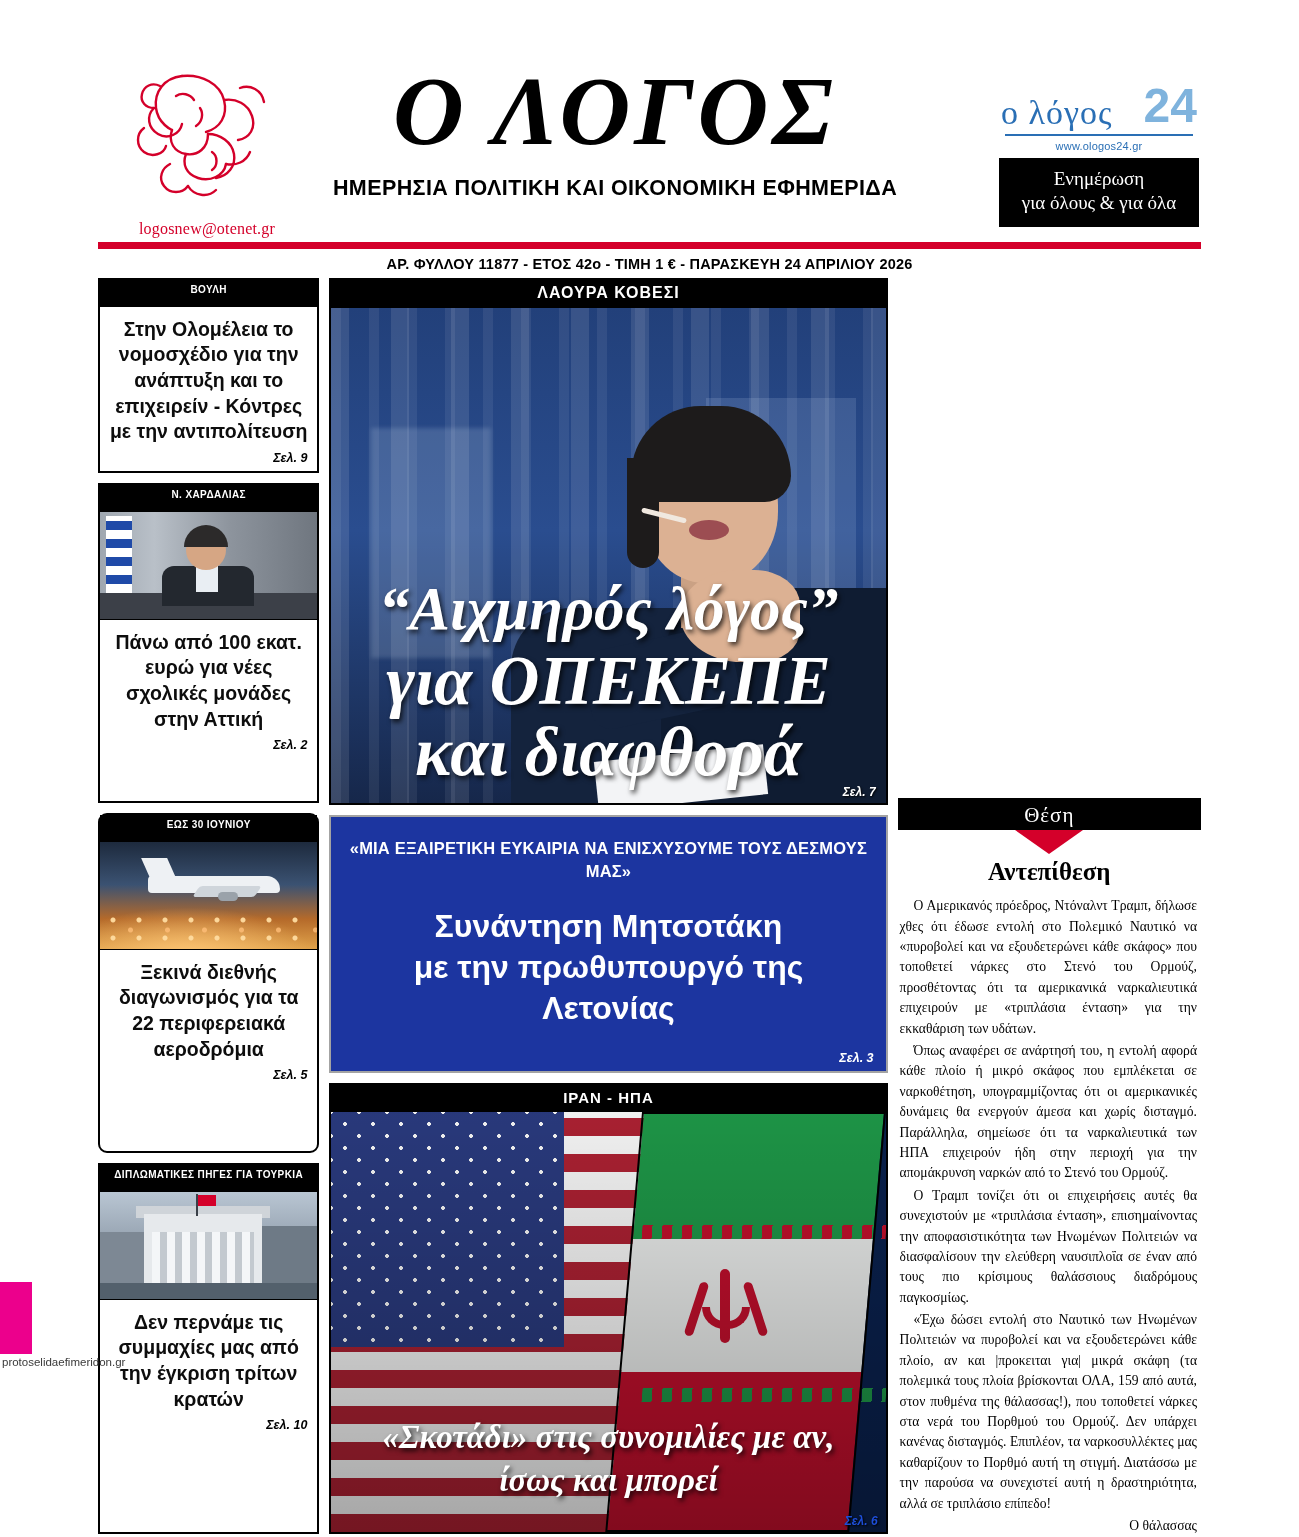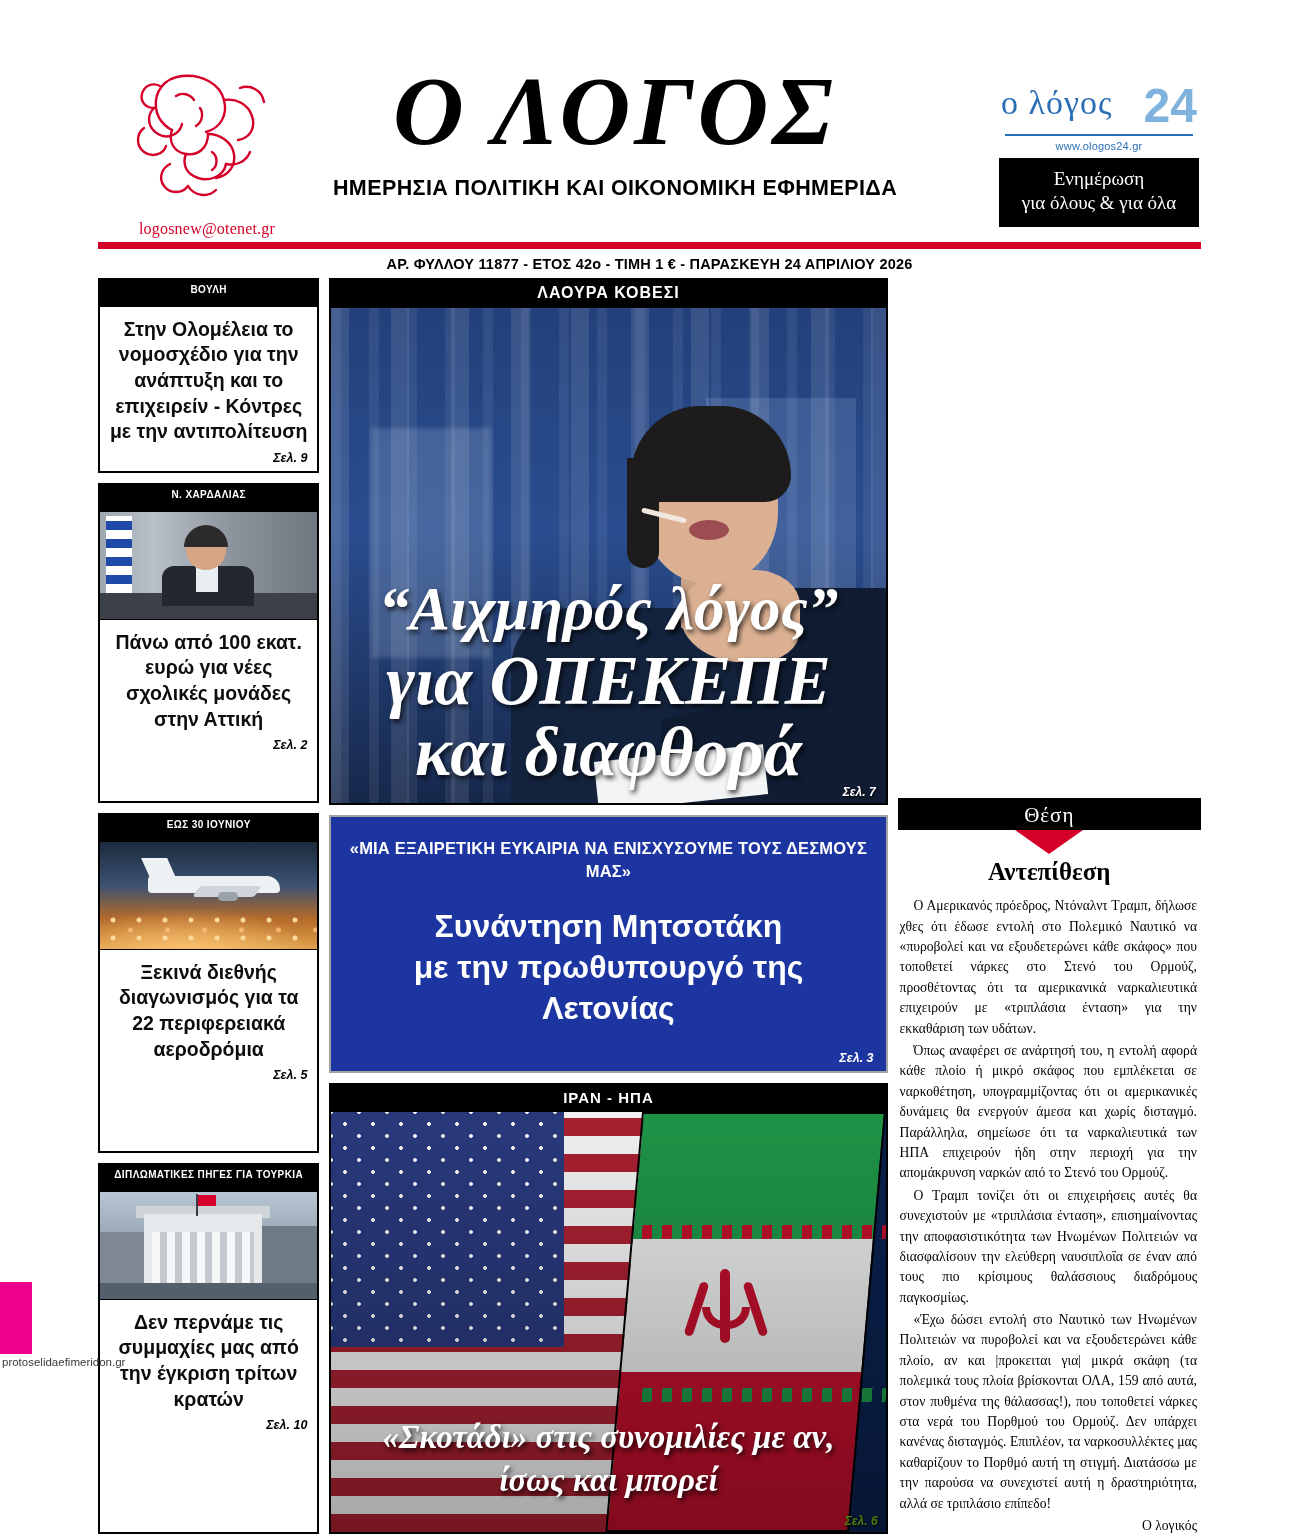--- a/index.html
+++ b/index.html
@@ -80,21 +80,21 @@
     position: relative;
     height: 74px;
   }
   .brand-logo .bl-text {
     font-family: "Liberation Serif", serif;
     font-size: 34px;
     color: #2a6fb5;
     letter-spacing: 1px;
     position: absolute;
     left: 2px;
-    top: 6px;
+    top: 16px;
   }
   .brand-logo .bl-24 {
     position: absolute;
     right: 2px;
     top: 0px;
     font-family: "Liberation Sans", sans-serif;
     font-size: 48px;
     font-weight: bold;
     color: #7fb3dd;
   }
@@ -193,21 +193,21 @@
   .brief-page {
     text-align: right;
     font-size: 12.5px;
     font-weight: bold;
     font-style: italic;
     margin-top: 6px;
     padding-right: 2px;
   }
   .b1 { flex: 0 0 195px; }
   .b2 { flex: 0 0 320px; }
-  .b3 { flex: 0 0 340px; }
+  .b3 { flex: 0 0 340px; border-radius: 9px; }
   .b4 { flex: 1 1 auto; }
 
   
   .col-center {
     width: 585px;
     display: flex;
     flex-direction: column;
     gap: 10px;
   }
   .lead {
@@ -314,21 +314,21 @@
     font-weight: bold;
     color: #fff;
     text-shadow: 2px 3px 5px rgba(0,0,0,.8);
     font-size: 33px;
     line-height: 1.3;
   }
   .iran-page {
     position: absolute;
     right: 8px;
     bottom: 4px;
-    color: #4d7c0f;
+    color: #1d4ed8;
     font-size: 12px;
     font-style: italic;
     font-weight: bold;
     text-shadow: 1px 1px 2px #000;
   }
 
   
   .col-right {
     width: 318px;
     display: flex;
@@ -698,20 +698,20 @@
         <div class="ob-label">Θέση</div>
       </div>
       <div class="opinion-arrow"></div>
       <div class="opinion-title">Αντεπίθεση</div>
       <div class="opinion-body">
         <p>Ο Αμερικανός πρόεδρος, Ντόναλντ Τραμπ, δήλωσε χθες ότι έδωσε εντολή στο Πολεμικό Ναυτικό να «πυροβολεί και να εξουδετερώνει κάθε σκάφος» που τοποθετεί νάρκες στο Στενό του Ορμούζ, προσθέτοντας ότι τα αμερικανικά ναρκαλιευτικά επιχειρούν με «τριπλάσια ένταση» για την εκκαθάριση των υδάτων.</p>
         <p>Όπως αναφέρει σε ανάρτησή του, η εντολή αφορά κάθε πλοίο ή μικρό σκάφος που εμπλέκεται σε ναρκοθέτηση, υπογραμμίζοντας ότι οι αμερικανικές δυνάμεις θα ενεργούν άμεσα και χωρίς δισταγμό. Παράλληλα, σημείωσε ότι τα ναρκαλιευτικά των ΗΠΑ επιχειρούν ήδη στην περιοχή για την απομάκρυνση ναρκών από το Στενό του Ορμούζ.</p>
         <p>Ο Τραμπ τονίζει ότι οι επιχειρήσεις αυτές θα συνεχιστούν με «τριπλάσια ένταση», επισημαίνοντας την αποφασιστικότητα των Ηνωμένων Πολιτειών να διασφαλίσουν την ελεύθερη ναυσιπλοΐα σε έναν από τους πιο κρίσιμους θαλάσσιους διαδρόμους παγκοσμίως.</p>
         <p>«Έχω δώσει εντολή στο Ναυτικό των Ηνωμένων Πολιτειών να πυροβολεί και να εξουδετερώνει κάθε πλοίο, αν και |προκειται για| μικρά σκάφη (τα πολεμικά τους πλοία βρίσκονται ΟΛΑ, 159 από αυτά, στον πυθμένα της θάλασσας!), που τοποθετεί νάρκες στα νερά του Πορθμού του Ορμούζ. Δεν υπάρχει κανένας δισταγμός. Επιπλέον, τα ναρκοσυλλέκτες μας καθαρίζουν το Πορθμό αυτή τη στιγμή. Διατάσσω με την παρούσα να συνεχιστεί αυτή η δραστηριότητα, αλλά σε τριπλάσιο επίπεδο!</p>
       </div>
-      <div class="opinion-sign">Ο λογικός</div>
+      <div class="opinion-sign">Ο θάλασσας</div>
     </div>
   </div>
 
 </div>
 
 <div class="edge-magenta"></div>
 <div class="edge-watermark">protoselidaefimeridon.gr</div>
 
 </body></html>

